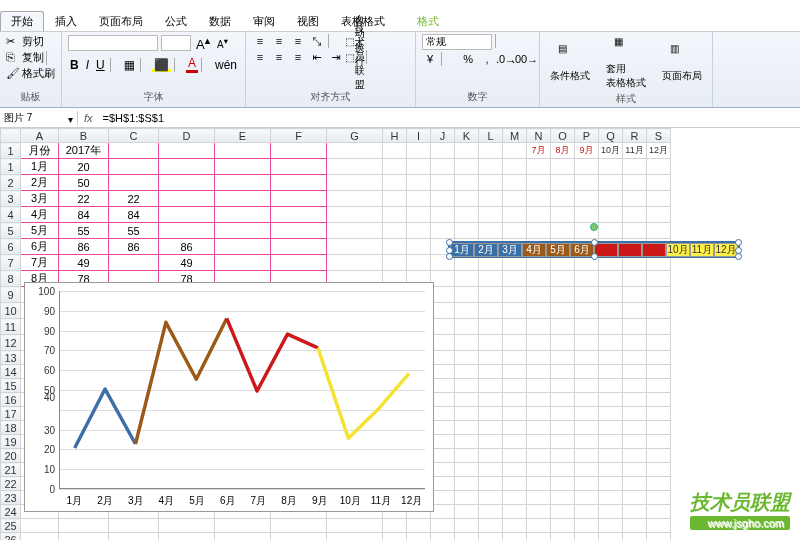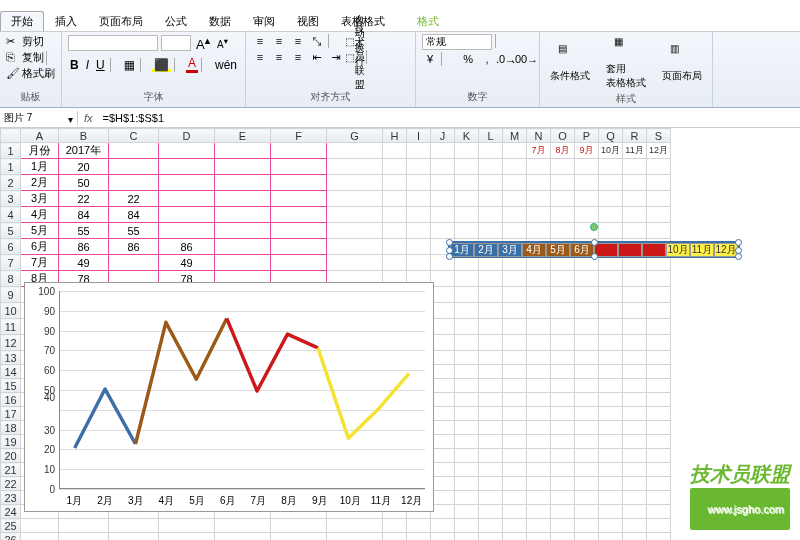--- a/index.html
+++ b/index.html
@@ -43,21 +43,21 @@
 .selbox{position:absolute;border:2px solid #3b6fa8;background:rgba(200,215,235,.15)}
 .handle{position:absolute;width:7px;height:7px;background:#fff;border:1px solid #3b6fa8;border-radius:50%}
 .rot{position:absolute;width:8px;height:8px;background:#7fc96b;border:1px solid #3a8;border-radius:50%}
 .chartbox{position:absolute;left:24px;top:282px;width:410px;height:230px;background:#fff;border:1px solid #999}
 .chart-inner{position:absolute;left:34px;top:8px;right:8px;bottom:22px;border-left:1px solid #888;border-bottom:1px solid #888}
 .gridline{position:absolute;left:0;right:0;border-top:1px solid #ddd}
 .ytick{position:absolute;left:0;width:30px;text-align:right;font-size:10px;color:#333;transform:translateY(-50%)}
 .xtick{position:absolute;bottom:3px;font-size:10px;transform:translateX(-50%)}
 svg.linechart{position:absolute;left:0;top:0;width:100%;height:100%}
 .wm{position:absolute;right:10px;bottom:10px;color:#6ab82f;font-weight:bold;font-size:20px;font-style:italic;text-shadow:1px 1px 0 #fff}
-.wm small{display:block;font-size:11px;color:#6ab82f;background:#6ab82f;color:#fff;padding:15px 6px;border-radius:2px;font-style:normal;font-weight:normal;text-align:right}
+.wm small{display:block;font-size:11px;color:#6ab82f;background:#6ab82f;color:#fff;padding:1px 6px;border-radius:2px;font-style:normal;font-weight:normal;text-align:right}
 </style>
 </head>
 <body>
 
 <div class="ribbon-tabs">
   <div class="tab active">开始</div>
   <div class="tab">插入</div>
   <div class="tab">页面布局</div>
   <div class="tab">公式</div>
   <div class="tab">数据</div>

